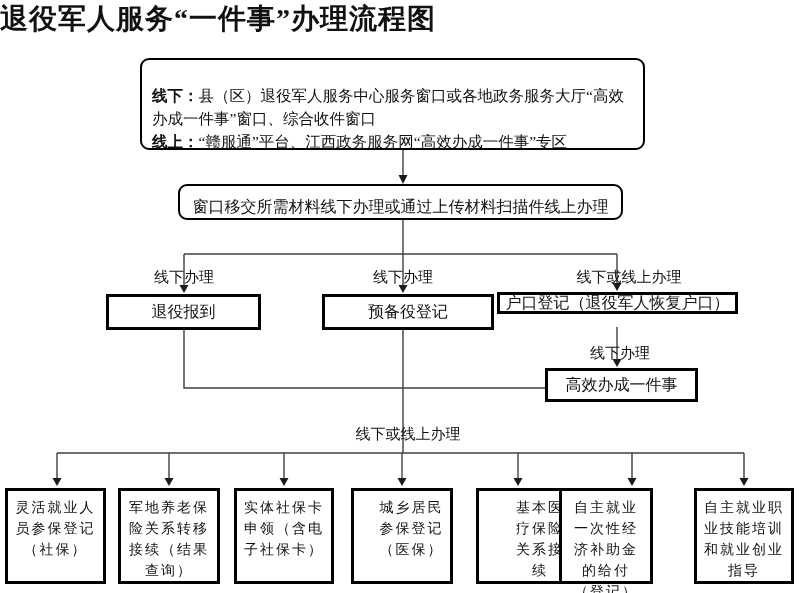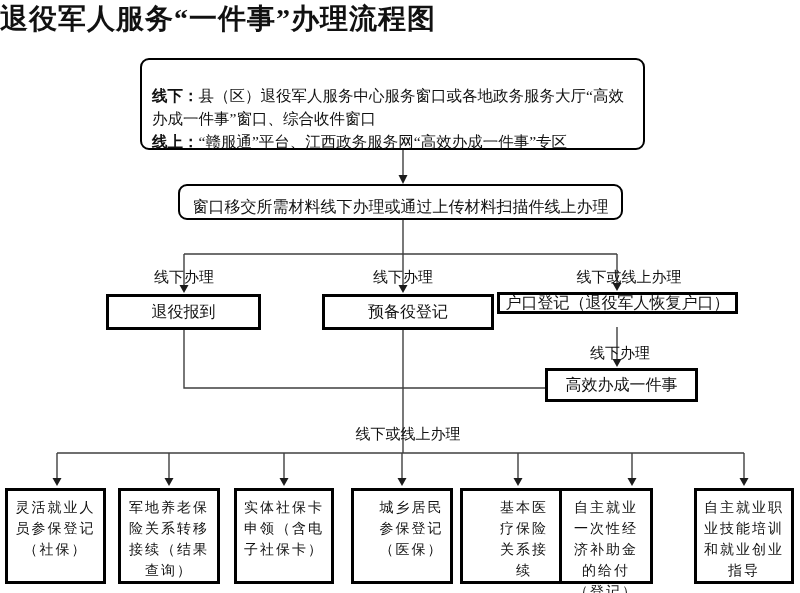--- a/index.html
+++ b/index.html
@@ -51,21 +51,21 @@
   .box-hukou{left:497px;top:292px;width:241px;height:22px;font-size:16px;}
   .box-idcard{left:545px;top:368px;width:153px;height:34px;}
   .task{
     top:488px;height:96px;padding:6px 5px;
     font-size:14px;letter-spacing:2px;line-height:21px;text-align:center;
   }
   .t0{left:5px;width:101px;}
   .t1{left:118px;width:102px;}
   .t2{left:234px;width:100px;}
   .t3{left:351px;width:102px;padding-left:24px;}
-  .t4{left:460px;width:103px;padding-left:30px;}
+  .t4{left:476px;width:103px;padding-left:30px;}
   .t5{left:559px;width:94px;}
   .t6{left:694px;width:100px;}
   .lbl-branch-left{left:184px;top:268px;}
   .lbl-branch-mid{left:403px;top:268px;}
   .lbl-branch-right{left:629px;top:268px;}
   .lbl-idcard{left:620px;top:344px;}
   .lbl-bottom{left:408px;top:425px;}
 </style>
 </head>
 <body>

